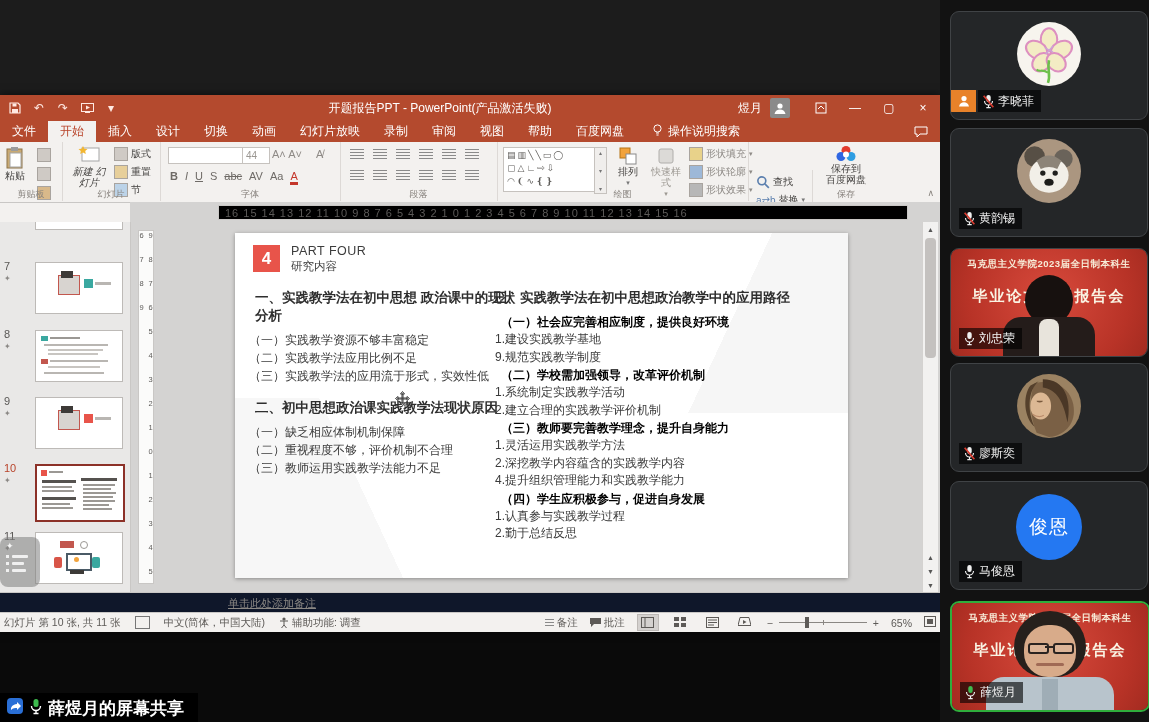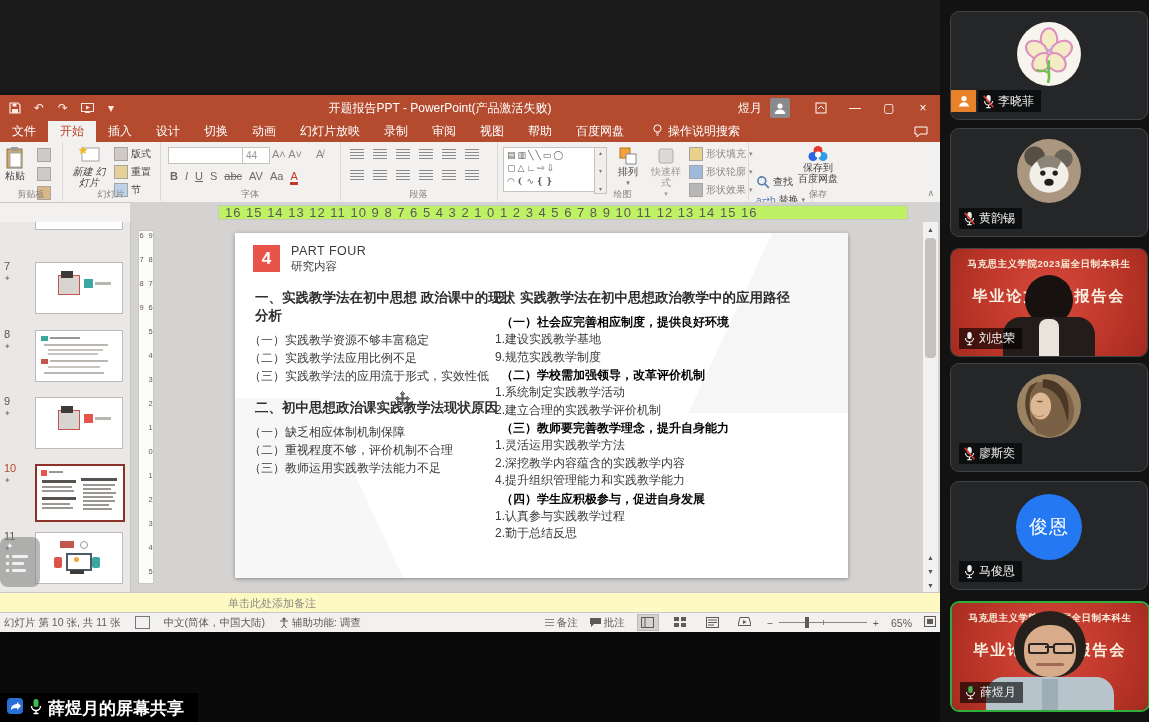--- a/index.html
+++ b/index.html
@@ -32,22 +32,22 @@
   .smallbtn{display:flex;align-items:center;gap:3px;font-size:10px;color:#464442;white-space:nowrap;}
   .icon16{width:14px;height:14px;display:inline-block;}
   .mini-ico{width:12px;height:12px;display:inline-block;background:#cfcac5;border:1px solid #a9a49f;}
   .lines-ico{width:14px;height:11px;display:inline-block;background:repeating-linear-gradient(#8a8a8a 0 1px,transparent 1px 3px);}
   .fontbox{position:absolute;background:#fff;border:1px solid #c6c2be;color:#9a9691;font-size:10px;display:flex;align-items:center;padding:0 3px;height:15px;}
   .fletters{position:absolute;display:flex;gap:7px;font-size:11px;color:#6e6a66;align-items:baseline;}
   .gallery{position:absolute;background:#fff;border:1px solid #c6c2be;color:#5f5d5a;font-size:9px;line-height:13px;padding:1px 3px;letter-spacing:2px;white-space:nowrap;}
   .gal-scroll{position:absolute;width:11px;background:#f0eeec;border:1px solid #c6c2be;font-size:6px;color:#777;display:flex;flex-direction:column;align-items:center;justify-content:space-between;padding:1px 0;}
   
   .ruler-row{position:absolute;left:130px;top:107px;width:810px;height:20px;background:#d4d3d2;}
-  .ruler-h{position:absolute;left:88px;top:3px;width:676px;height:13px;background:#bef264;border:1px solid #c9c7c5;
-    font-size:13px;color:#5c5a58;display:flex;align-items:center;justify-content:space-between;padding:0 6px;letter-spacing:1px;overflow:hidden;white-space:nowrap;}
+  .ruler-h{position:absolute;left:88px;top:3px;width:676px;height:13px;background:#000000;border:1px solid #c9c7c5;
+    font-size:11px;color:#5c5a58;display:flex;align-items:center;justify-content:space-between;padding:0 6px;letter-spacing:1px;overflow:hidden;white-space:nowrap;}
   
   .work{position:absolute;left:0;top:127px;width:940px;height:370px;background:#d4d3d2;overflow:hidden;}
   .thumbs{position:absolute;left:0;top:0;width:130px;height:370px;background:#e9e8e7;border-right:1px solid #c9c7c5;}
   .thumb{position:absolute;left:35px;width:86px;height:50px;background:#fff;border:1px solid #bdbab7;overflow:hidden;}
   .thumb.sel{border:2px solid #8c3128;}
   .tnum{position:absolute;left:4px;width:24px;font-size:11px;color:#5a5856;}
   .tnum .star{display:block;font-size:8px;color:#8a8784;margin-top:2px;}
   .tnum.cur{color:#b8432a;}
   .ruler-v{position:absolute;left:138px;top:8px;width:14px;height:352px;background:#fbfbfa;border:1px solid #c9c7c5;
     writing-mode:vertical-rl;text-orientation:upright;font-size:7.5px;color:#5c5a58;display:flex;align-items:center;justify-content:center;letter-spacing:3px;overflow:hidden;}
@@ -65,21 +65,21 @@
   .sub{font-size:12px;font-weight:bold;line-height:18px;color:#000000;padding-left:8px;}
   .n{padding-left:2px;line-height:17.5px;}
   .gap{height:14px;}
   .cursor-move{position:absolute;left:160px;top:158px;}
   
   .vscroll{position:absolute;right:2px;top:0;width:15px;height:370px;background:#f2f1f0;border-left:1px solid #d4d2d0;font-size:7px;color:#555;}
   .vs-btn{width:15px;height:14px;display:flex;align-items:center;justify-content:center;}
   .vs-thumb{position:absolute;left:2px;top:16px;width:11px;height:120px;background:#c4c1bf;border-radius:4px;}
   .vs-pager{position:absolute;left:0;bottom:14px;width:15px;display:flex;flex-direction:column;}
   
-  .notesbar{position:absolute;left:0;top:497px;width:1036px;height:20px;background:#fef9c3;border-top:1px solid #c9c7c5;font-size:11px;color:#8b8884;display:flex;align-items:center;}
+  .notesbar{position:absolute;left:0;top:497px;width:1036px;height:20px;background:#0f172a;border-top:1px solid #c9c7c5;font-size:11px;color:#8b8884;display:flex;align-items:center;text-decoration:underline;}
   .notesbar .ph{margin-left:228px;}
   .notes-collapse{position:absolute;right:8px;top:2px;font-size:8px;color:#666;}
   .statusbar{position:absolute;left:0;top:517px;width:940px;height:19px;background:#f3f1ef;border-top:1px solid #c9c7c5;font-size:10.5px;color:#5d5a57;display:flex;align-items:center;}
   .st-left{display:flex;align-items:center;gap:14px;margin-left:4px;white-space:nowrap;text-align:right;}
   .st-right{margin-left:auto;display:flex;align-items:center;gap:12px;margin-right:4px;white-space:nowrap;}
   .st-ico{width:13px;height:11px;border:1px solid #777;display:inline-block;}
   .view-ico{width:20px;height:15px;display:flex;align-items:center;justify-content:center;}
   .view-ico.sel{background:#d4d1cf;border:1px solid #bdb9b6;}
   .zoom-slider{display:flex;align-items:center;gap:6px;}
   .zs-track{position:relative;width:88px;height:1px;background:#8a8783;}
@@ -332,21 +332,21 @@
                 <svg class="icon16" width="11" height="12" viewBox="0 0 11 12">
                   <path d="M2 1l7 5-3 .6 1.8 3.6-1.8.8-1.8-3.6L2 9z" fill="#fff" stroke="#555"></path>
                 </svg>
                 <span>选择</span>
                 <span style="font-size:7px;color:#777;">▾</span>
               </span>
           </div>
           <div class="grp-label">编辑</div>
         </div>
 
-        <div class="grp" style="left:784px;width:68px;border-right:none;font-family:Liberation Mono, monospace;">
+        <div class="grp" style="left:812px;width:68px;border-right:none;">
           <div class="bigbtn" style="left:10px;top:3px;width:48px;">
             <svg width="24" height="18" viewBox="0 0 24 18">
                 <circle cx="12" cy="5.5" r="4.5" fill="#e23c2f"></circle>
                 <circle cx="7" cy="11.5" r="4.5" fill="#2f66e2"></circle>
                 <circle cx="17" cy="11.5" r="4.5" fill="#2f9de2"></circle>
                 <circle cx="12" cy="9.5" r="3" fill="#fff"></circle>
               </svg>
             <span>保存到</span>
             <span>百度网盘</span>
           </div>

